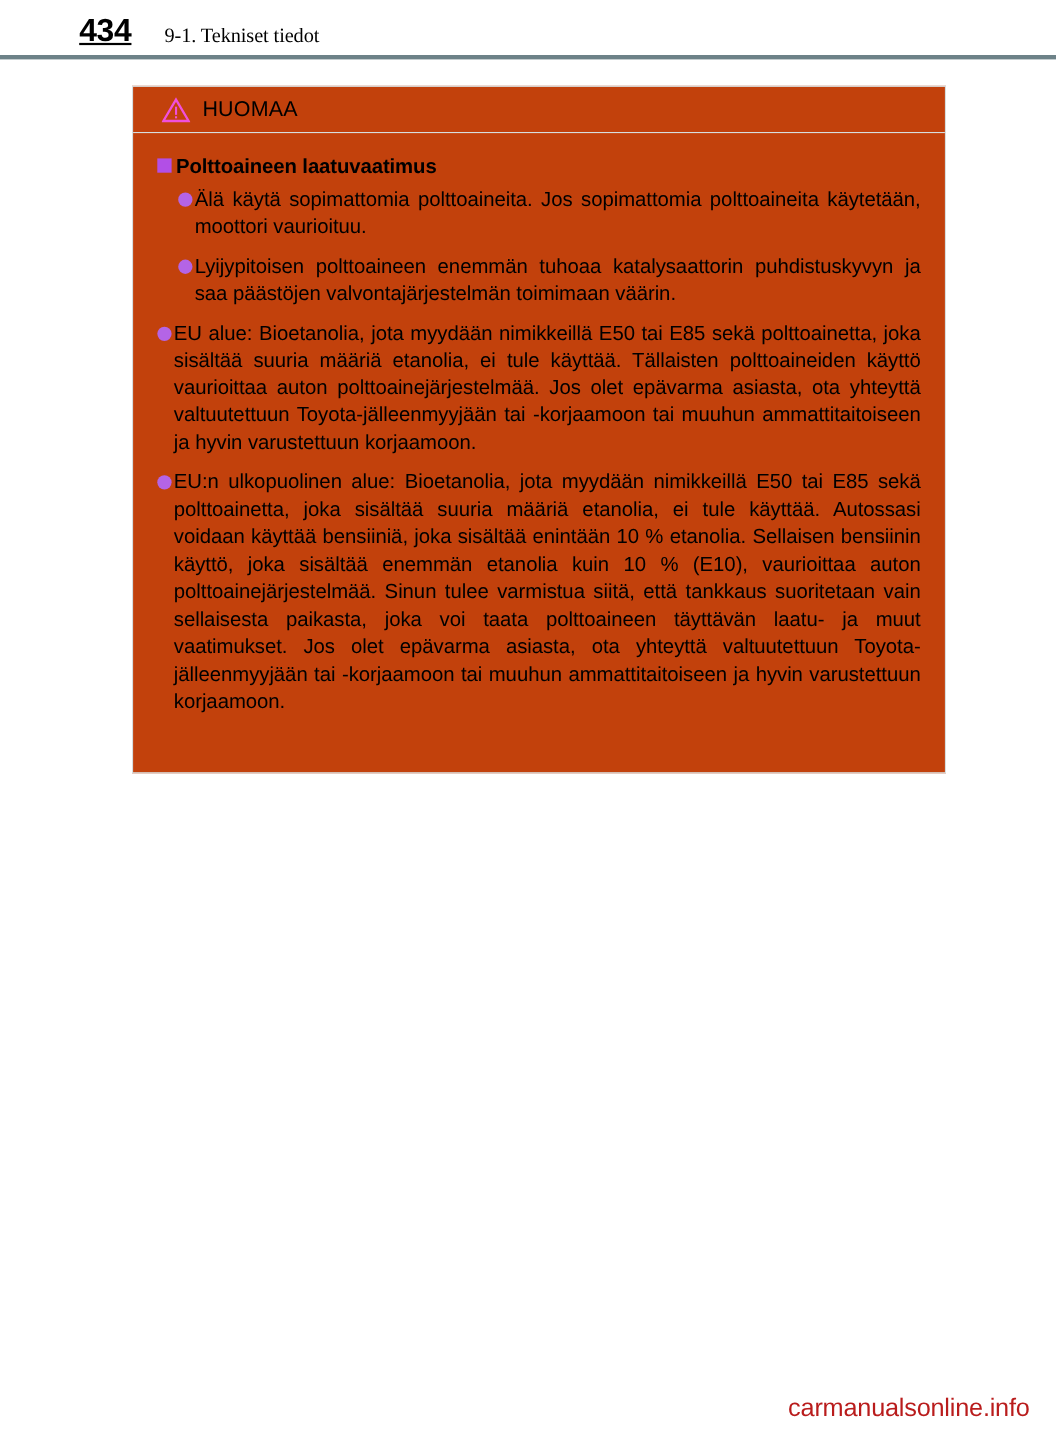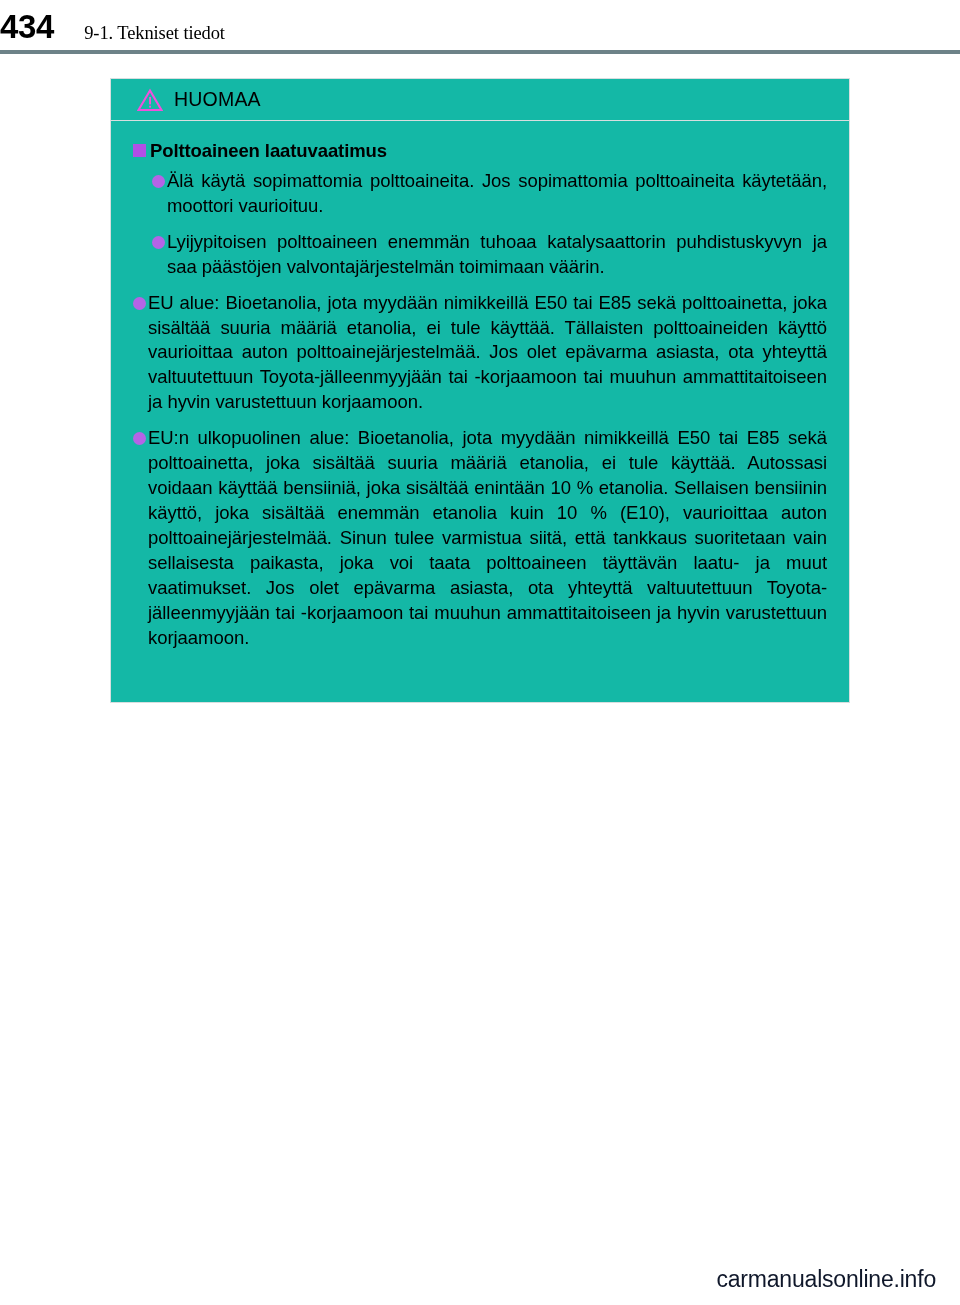--- a/index.html
+++ b/index.html
@@ -20,25 +20,27 @@
   .page-header {
     position: absolute;
     left: 0;
     top: 0;
     width: 960px;
     height: 52px;
     display: flex;
     align-items: flex-end;
   }
   .page-number {
-    font-size: 33px;
+    font-size: 29px;
     font-weight: bold;
     letter-spacing: -0.3px;
+    margin-left: 72px;
     line-height: 1;
     padding-bottom: 9px;
+    text-decoration: underline;
   }
   .section-title {
     font-size: 18.5px;
     font-weight: normal;
     margin-left: 30px;
     line-height: 1;
     padding-bottom: 10px;
     letter-spacing: -0.1px;
     font-family: Liberation Serif, serif;
   }
@@ -47,25 +49,25 @@
     left: 0;
     top: 50px;
     width: 960px;
     height: 4px;
     background: #6d8288;
   }
 
   
   .warning-box {
     position: absolute;
-    left: 110px;
+    left: 120px;
     top: 78px;
     width: 740px;
     border: 1px solid #d7dedf;
-    background: #14b8a6;
+    background: #c2410c;
     box-sizing: border-box;
   }
   .warning-title-bar {
     height: 42px;
     border-bottom: 1px solid #d7dedf;
     display: flex;
     align-items: center;
     padding-left: 26px;
     box-sizing: border-box;
   }
@@ -147,21 +149,21 @@
   .bullet-text p.nowrapline {
     text-align: left;
   }
 
   
   .watermark {
     position: absolute;
     right: 24px;
     bottom: 12px;
     font-size: 23px;
-    color: #0f172a;
+    color: #b91c1c;
     letter-spacing: -0.2px;
   }
 </style>
 </head>
 <body>
 
 <div class="page-header">
   <div class="page-number">434</div>
   <div class="section-title">9-1. Tekniset tiedot</div>
 </div>

